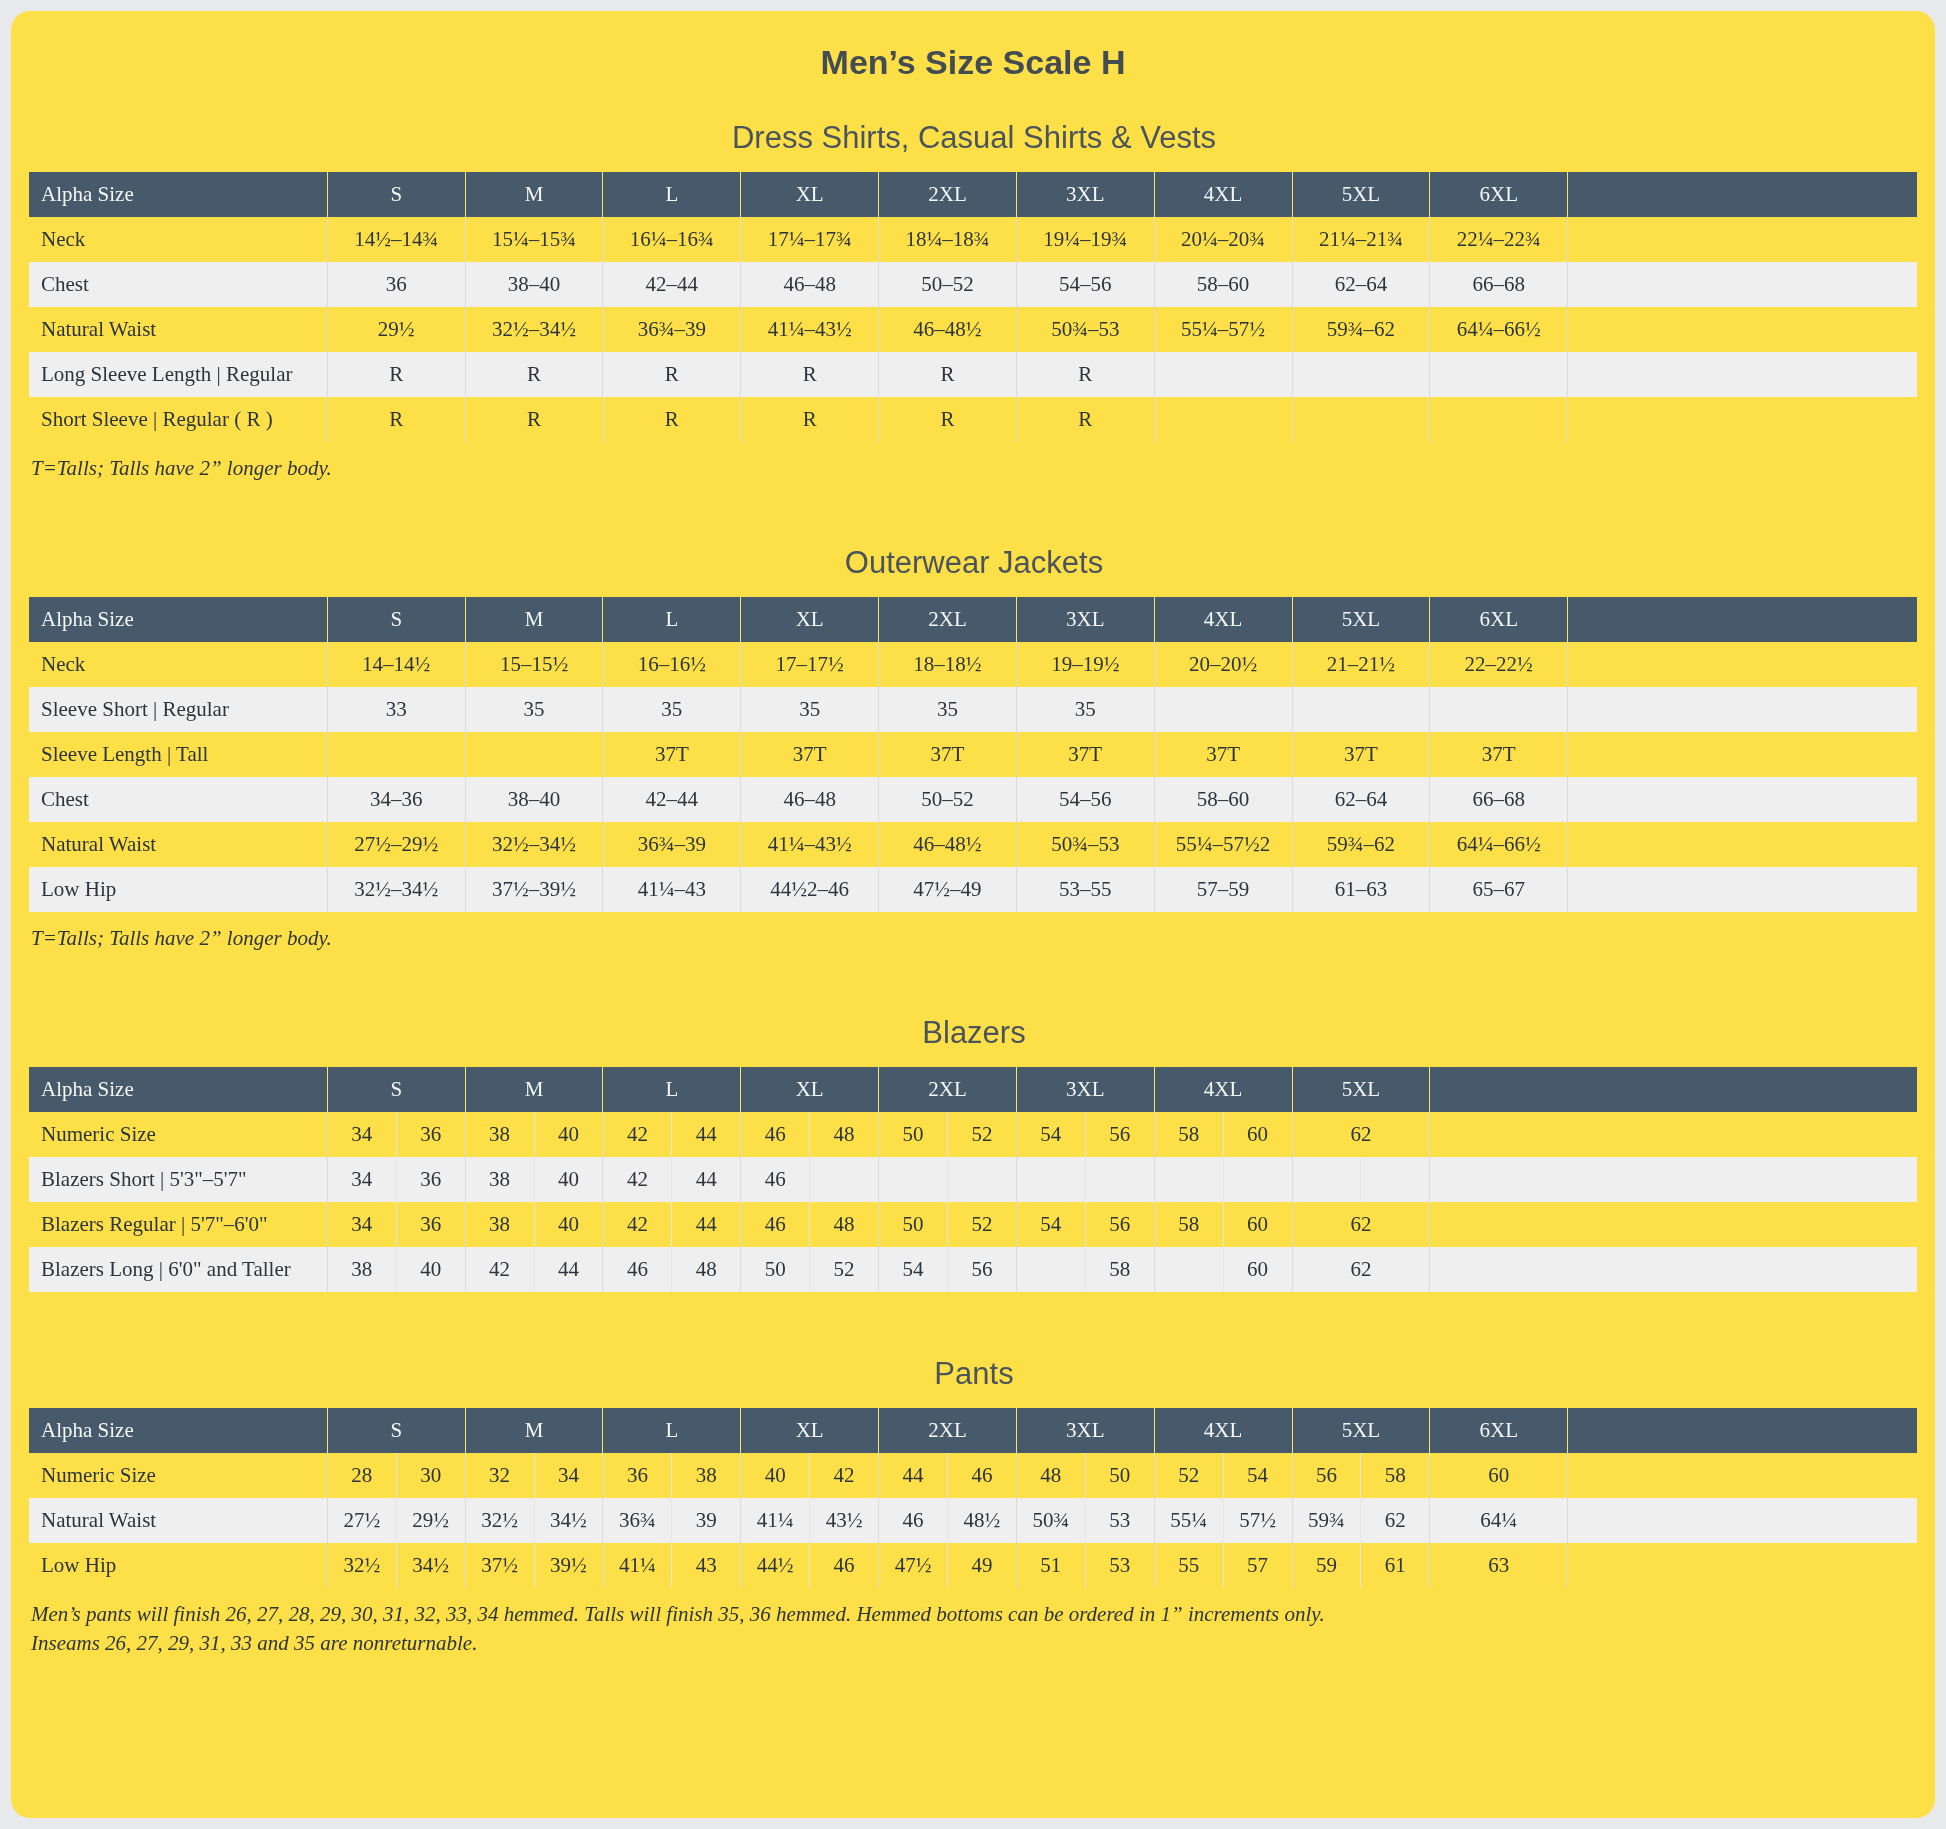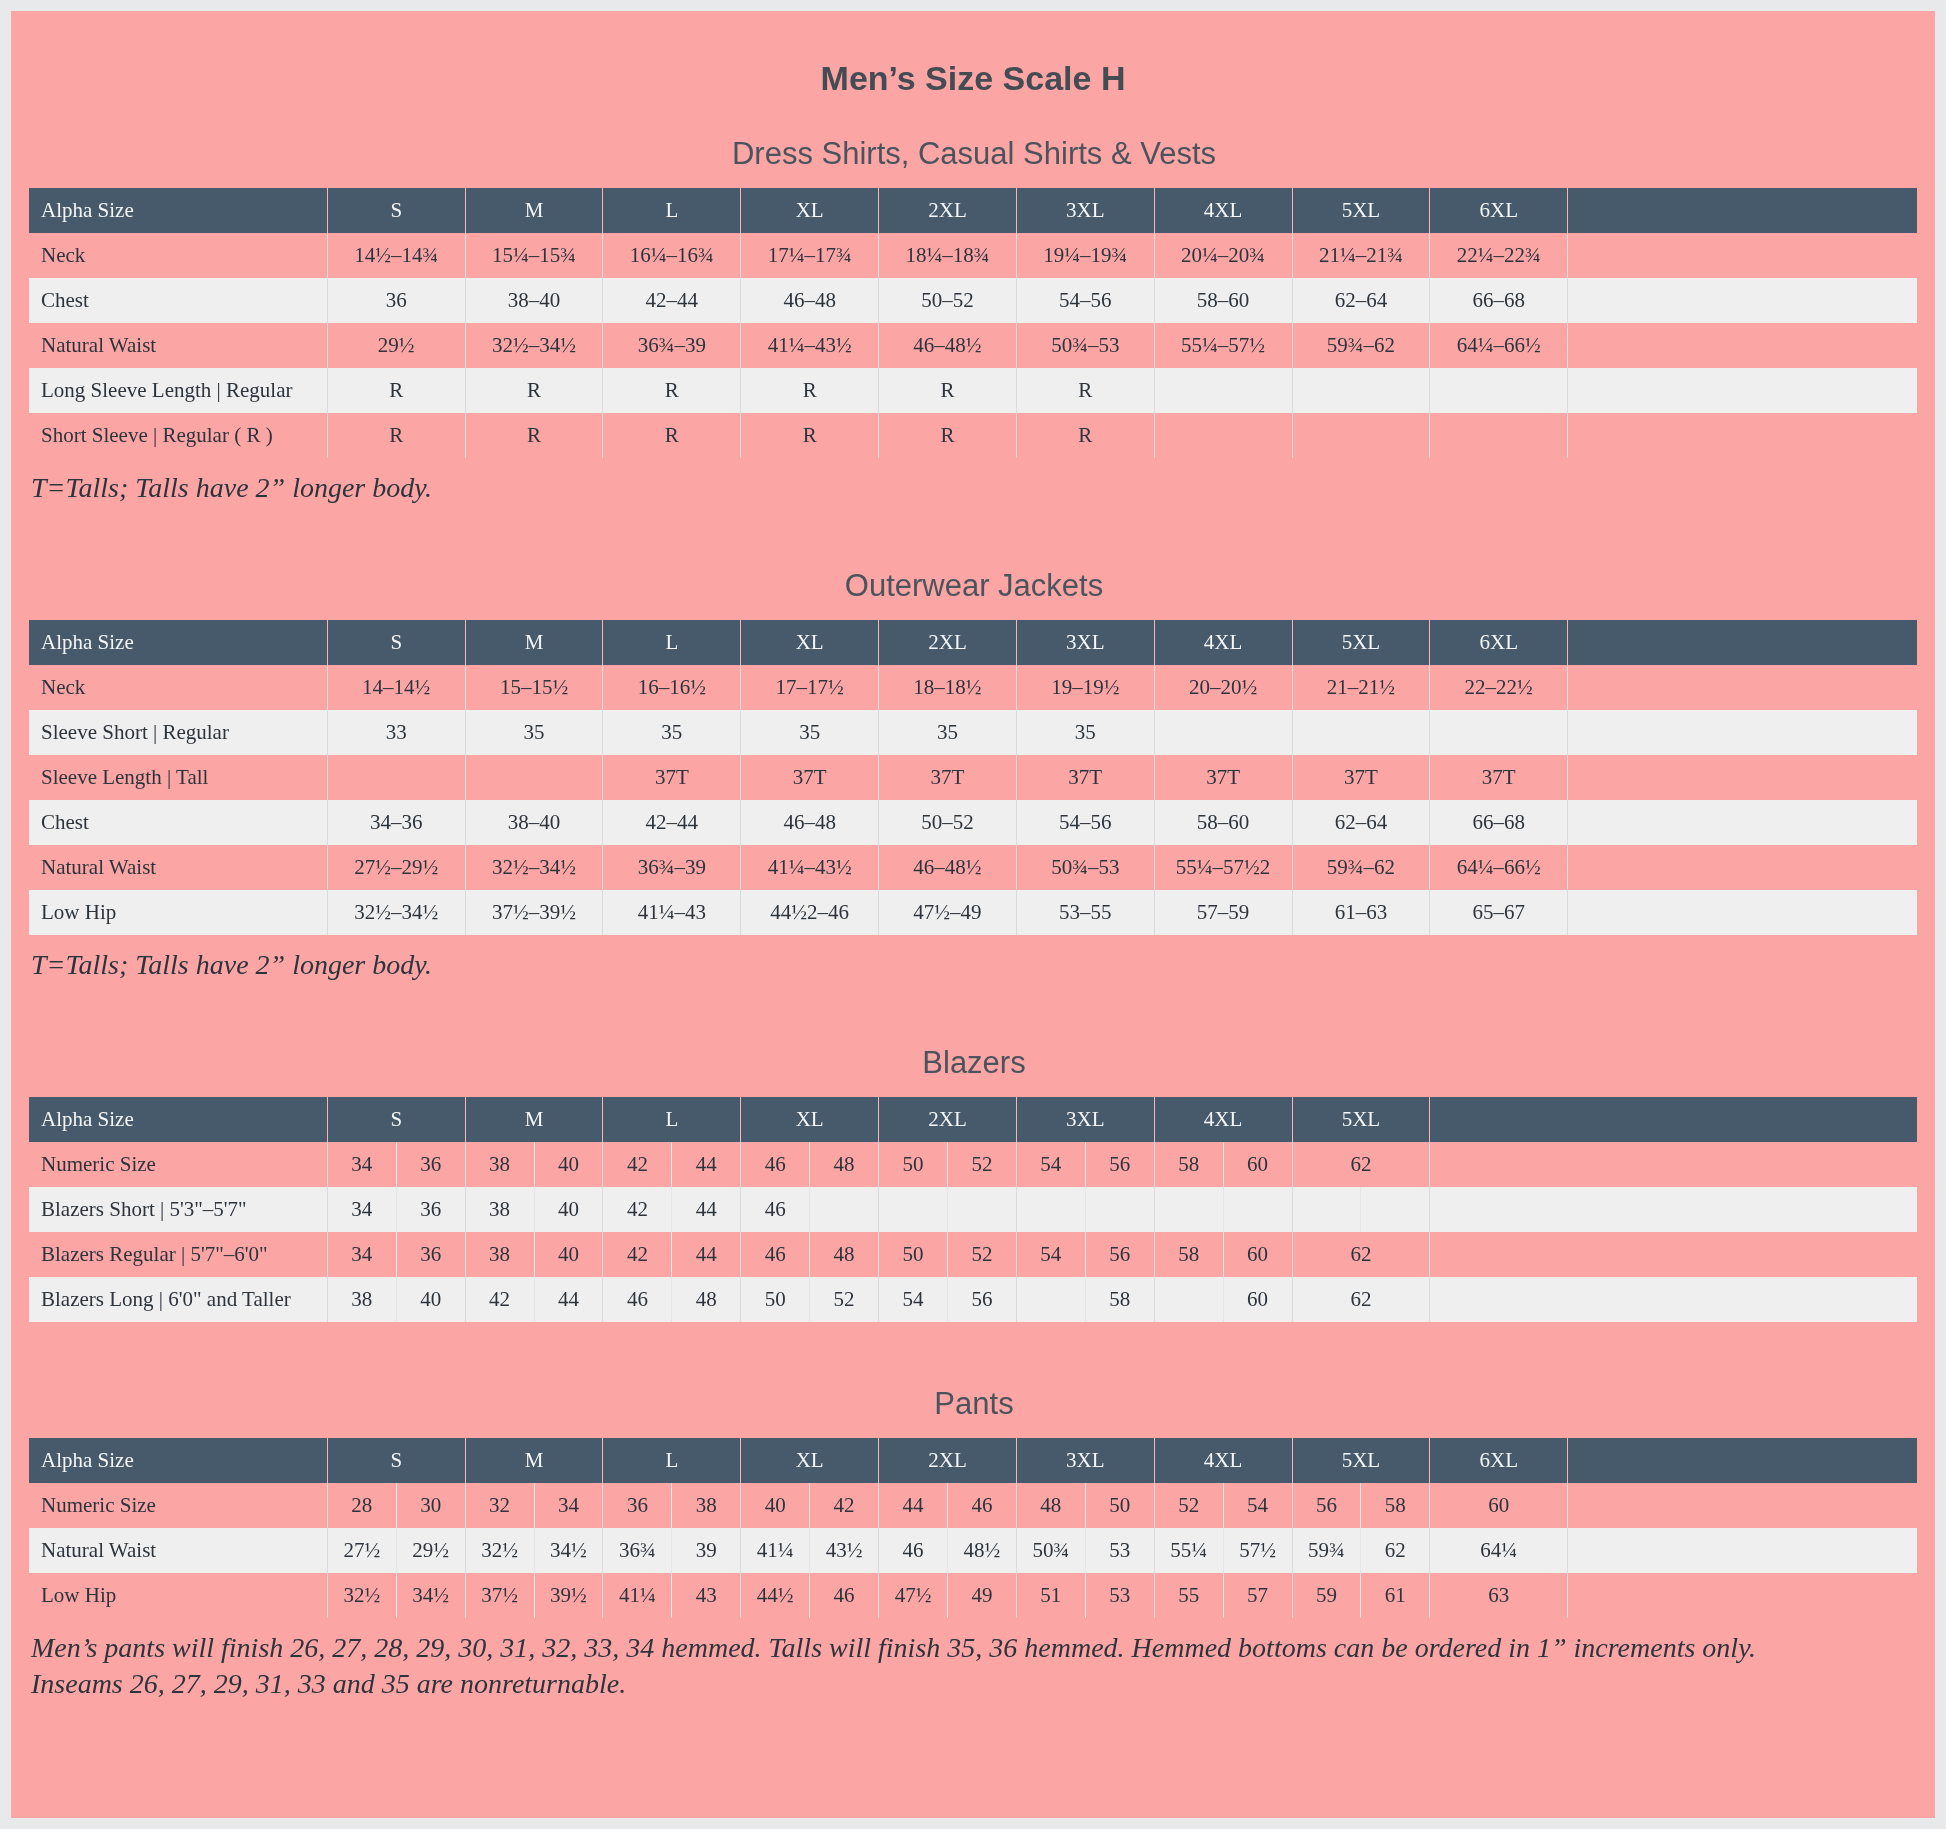--- a/index.html
+++ b/index.html
@@ -15,24 +15,25 @@
   }
   *{ box-sizing:border-box; }
   html,body{ margin:0; padding:0; }
   body{
     background:var(--page-frame);
     font-family:"Liberation Serif", serif;
     color:var(--body-text);
     width:1946px;
   }
   .page{
-    background:#fca5a5;
+    background:#fde047;
     margin:11px;
-    padding:26px 18px 58px 18px;
+    padding:10px 18px 58px 18px;
     min-height:1807px;
+    border-radius:19px;
   }
   .title{
     font-family:"Liberation Sans", sans-serif;
     font-weight:600;
     font-size:34px;
     color:var(--title-color);
     text-align:center;
     margin:22px 0 38px 0;
   }
   .section + .section{ margin-top:64px; }
@@ -66,21 +67,21 @@
   .size-table tbody td.label{
     text-align:left;
     padding-left:12px;
   }
   .size-table tbody tr:nth-child(even){ background:var(--row-alt); }
   .size-table tbody td.gb{ border-left:1px solid var(--grid-line); }
   .size-table tbody td.sub{ border-left:1px solid var(--sub-line); }
   .size-table thead th.hb{ border-left:1px solid rgba(255,255,255,0.16); }
   .footnote{
     font-style:italic;
-    font-size:28px;
+    font-size:21px;
     color:var(--body-text);
     margin:14px 0 0 2px;
   }
   .footnote + .footnote{ margin-top:4px; }
 </style>
 </head>
 <body>
 
 <div class="page">
 

